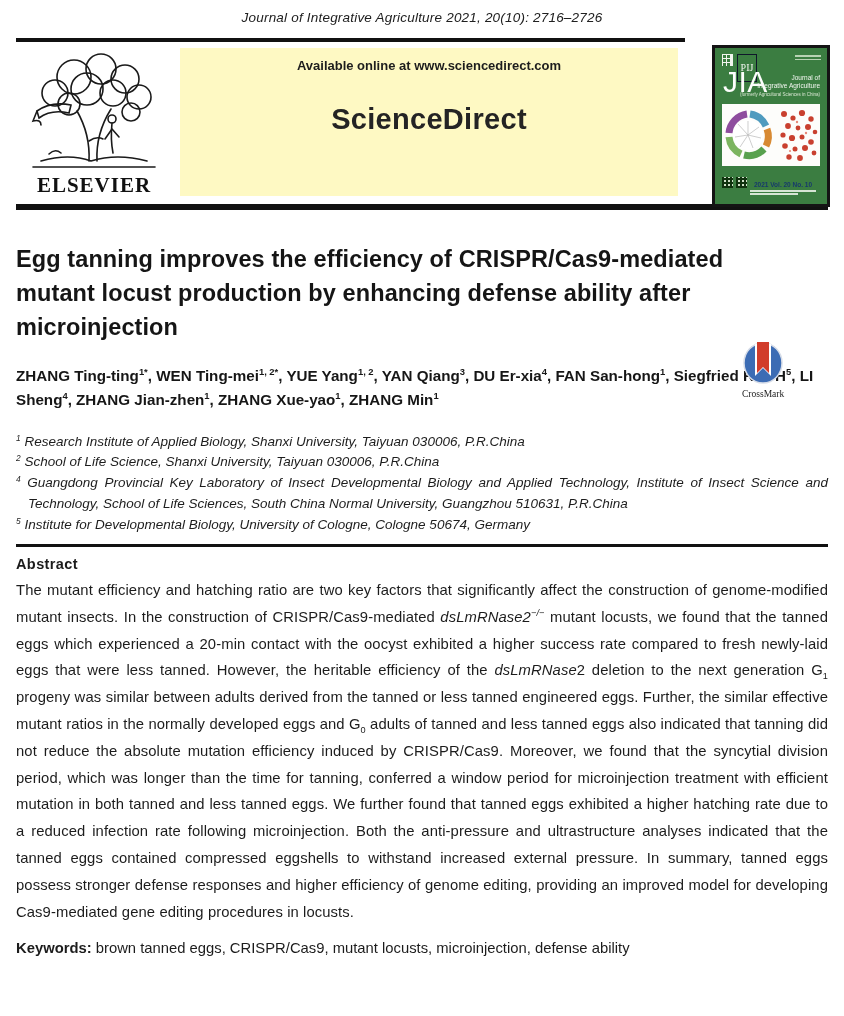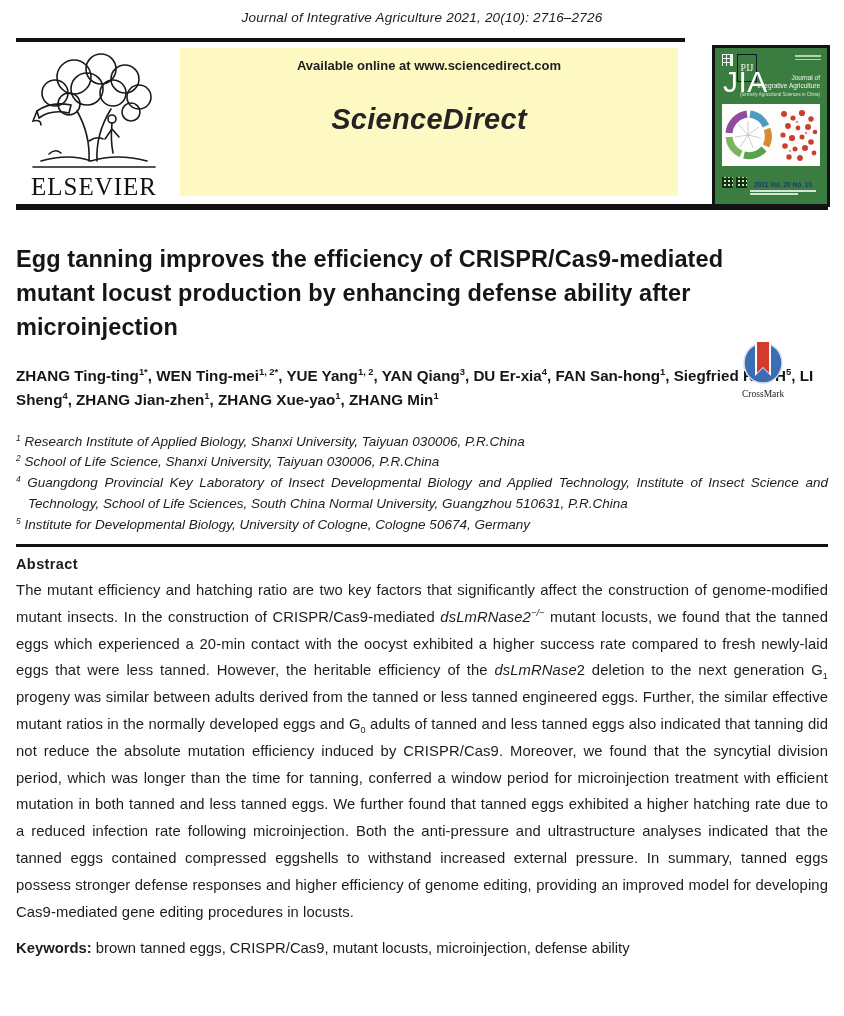--- a/index.html
+++ b/index.html
@@ -14,27 +14,27 @@
   sub{font-size:62%;vertical-align:sub;line-height:0;}
 
   .journal-line{
     margin-top:10px;text-align:center;font-style:italic;font-size:13.5px;color:#202020;
     letter-spacing:.2px;
   }
   .rule-top{height:3.5px;background:#111;margin-top:13px;width:669px;}
 
   .header-zone{position:relative;height:162px;}
   .elsevier{position:absolute;left:0;top:7px;width:156px;text-align:center;}
-  .elsevier-name{font-family:"Liberation Serif",serif;font-size:25px;letter-spacing:1px;color:#111;margin-top:-2px;}
+  .elsevier-name{font-family:"Liberation Serif",serif;font-size:21px;letter-spacing:1px;color:#111;margin-top:-2px;font-weight:bold;}
   .sd-box{
     position:absolute;left:164px;top:6px;width:498px;height:148px;background:#fef9c3;
     text-align:center;
   }
   .sd-available{font-weight:bold;font-size:13px;margin-top:10px;color:#1d1d1d;}
-  .sd-logo{font-weight:bold;font-size:29px;color:#242424;margin-top:30px;letter-spacing:.3px;font-style:italic;}
+  .sd-logo{font-weight:bold;font-size:29px;color:#242424;margin-top:30px;letter-spacing:.3px;}
 
   .rule-thick{height:6px;background:#111;margin-top:0px;}
 
   
   .cover{
     position:absolute;top:45px;right:14px;width:112px;height:156px;
     background:#3b7d41;border:3px solid #141414;
   }
   .cover-logos{position:absolute;left:7px;top:6px;display:flex;gap:4px;align-items:flex-start;}
   .seal{width:11px;height:12px;background:#f2f5ef;display:flex;flex-wrap:wrap;gap:1px;padding:1px;box-sizing:border-box;}

